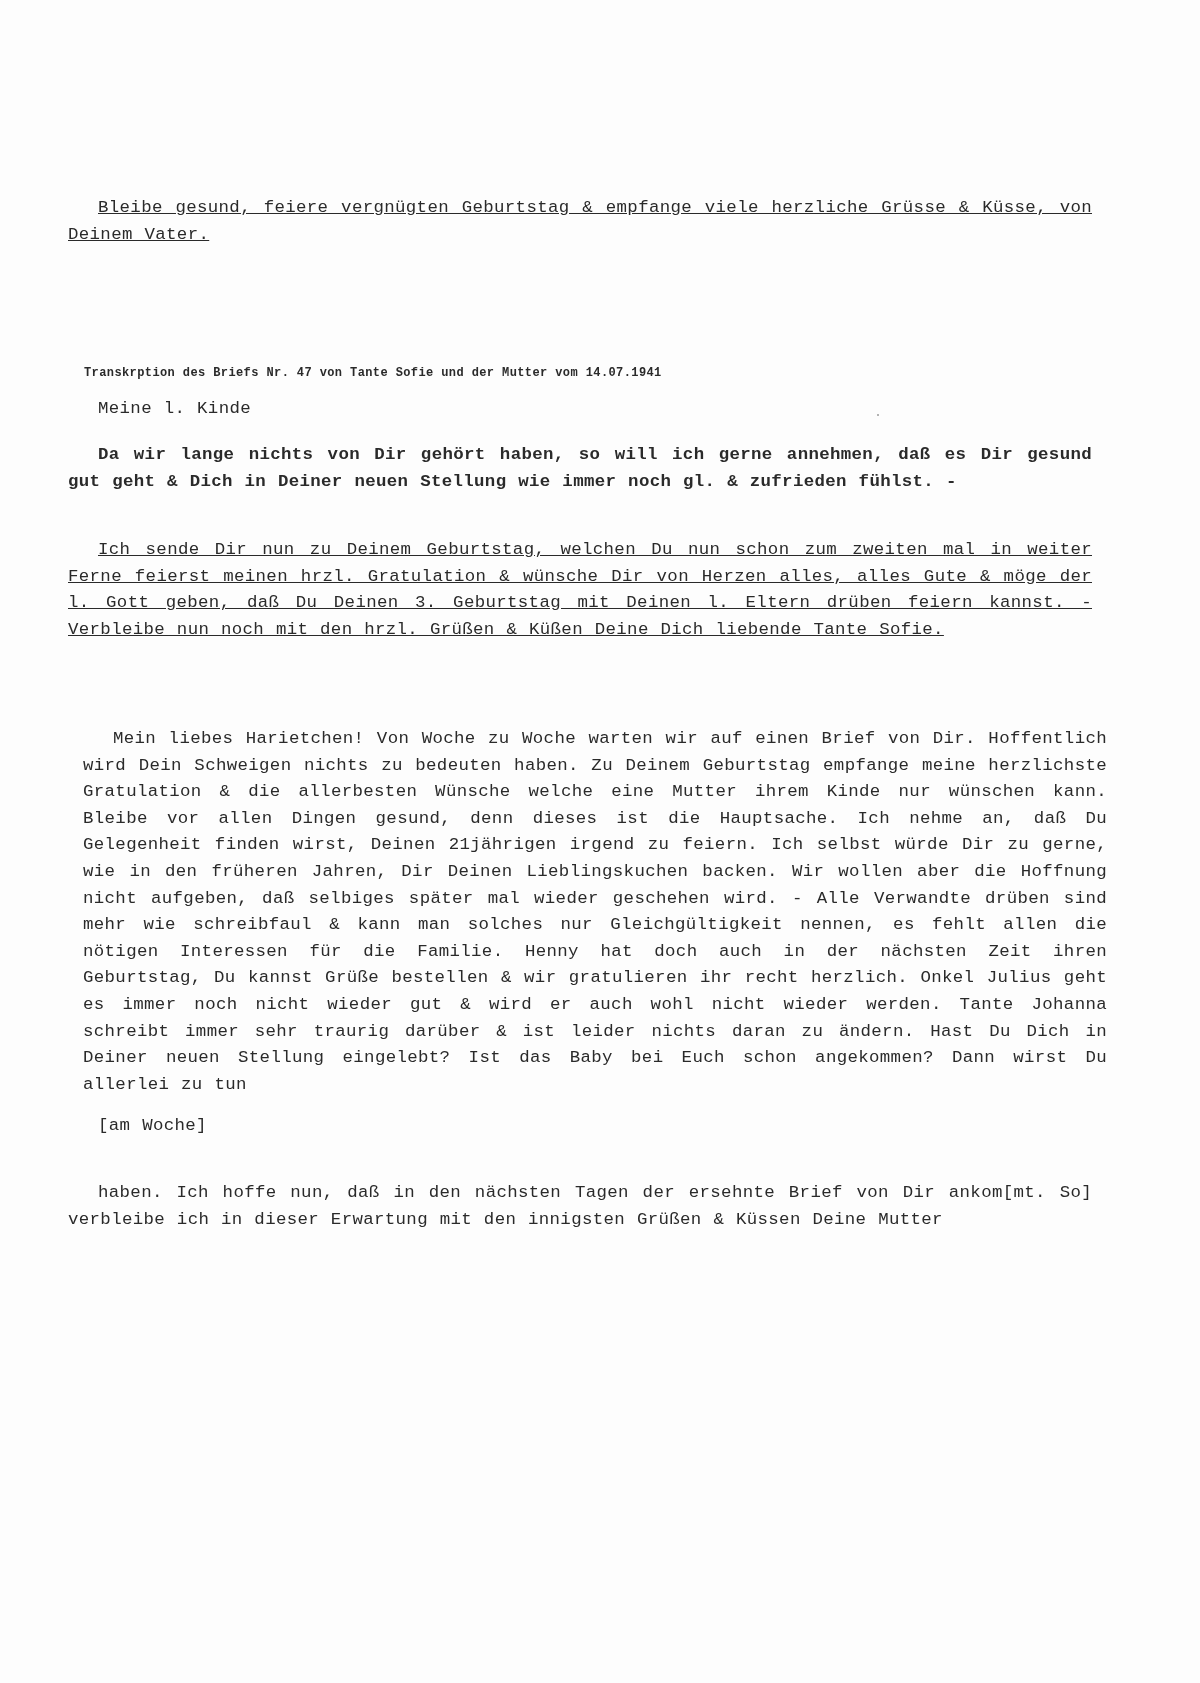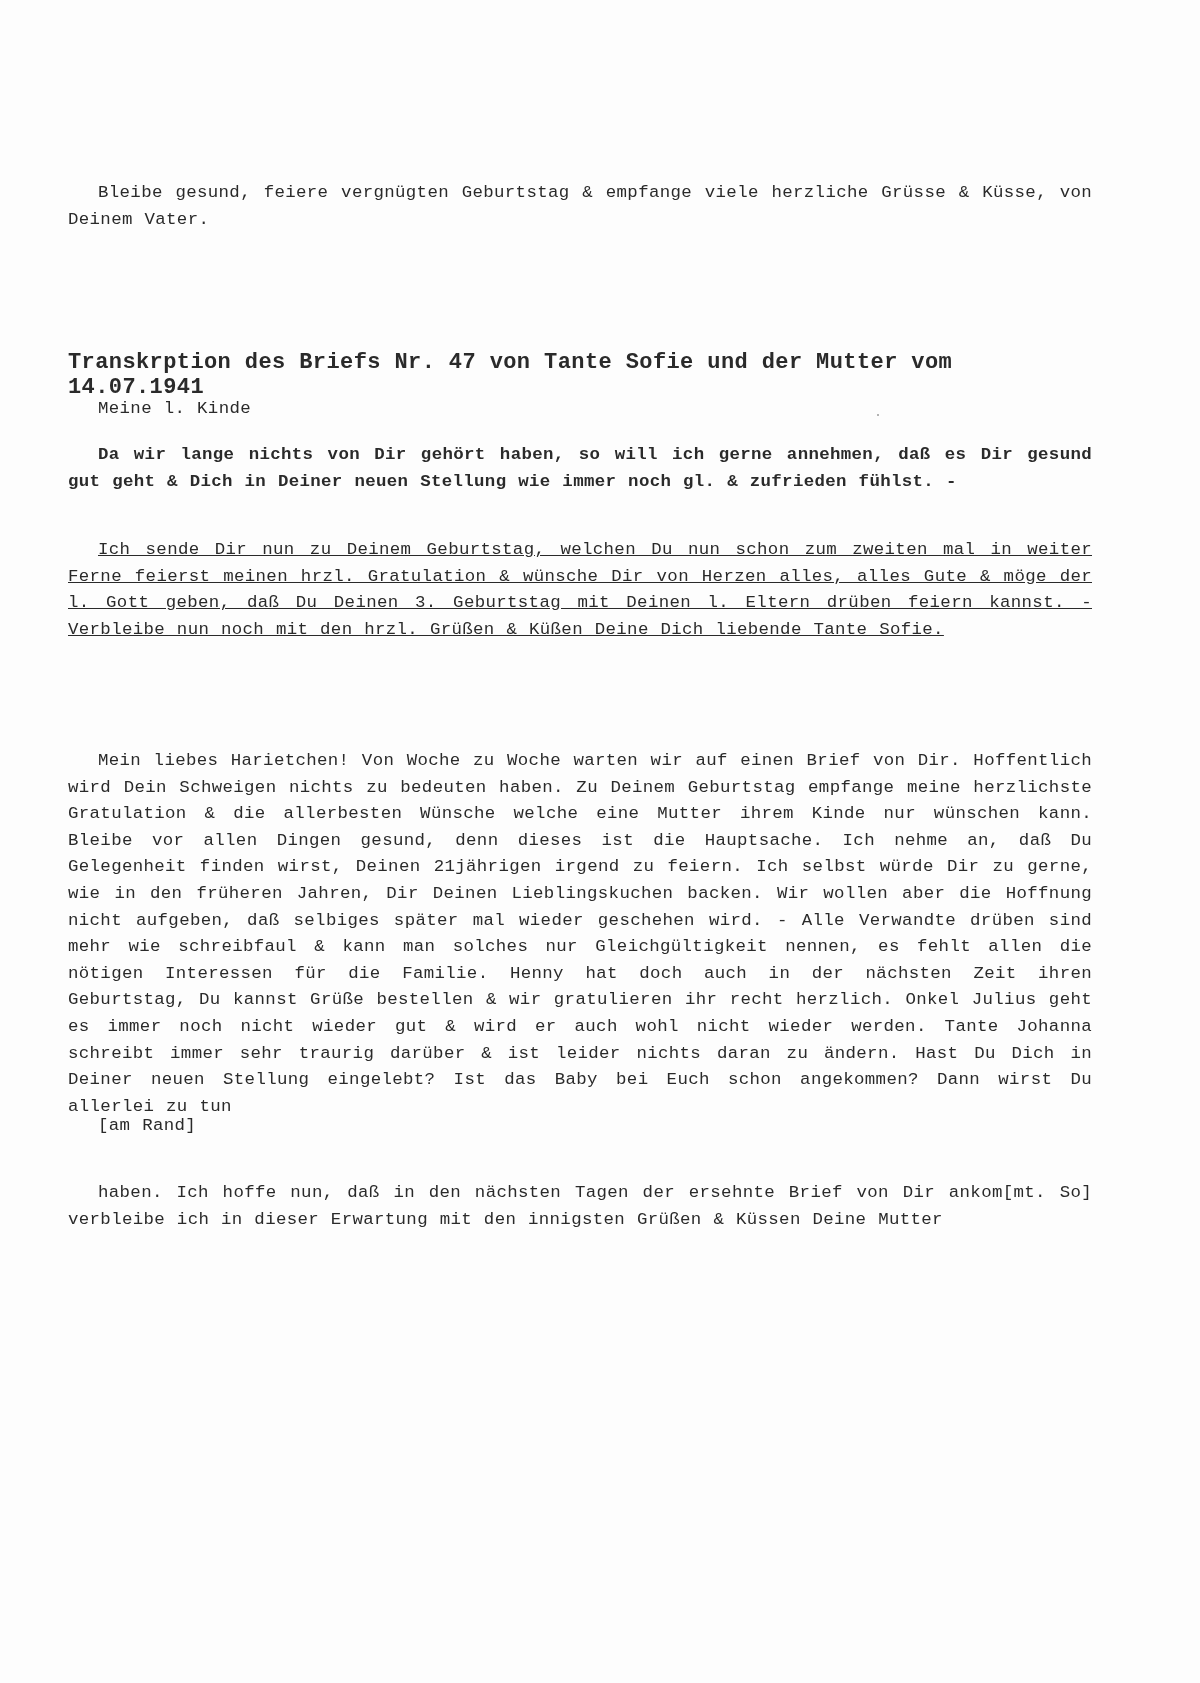--- a/index.html
+++ b/index.html
@@ -28,61 +28,61 @@
       text-indent: 30px;
       margin: 0;
       letter-spacing: 0.35px;
       word-spacing: 1px;
     }
     .heading {
       position: absolute;
       left: 0;
       font-family: "Liberation Mono", "DejaVu Sans Mono", monospace;
       font-weight: bold;
-      font-size: 22px;
+      font-size: 12px;
       letter-spacing: 0.4px;
-      margin: 0;
+      margin: 16px;
     }
     .block { position: absolute; left: 0; width: 1024px; }
     .speck {
       position: absolute;
       width: 2px; height: 2px;
       background: #9a9a9a;
       border-radius: 1px;
     }
   </style>
 </head>
 <body>
 
 <div class="page">
 
-  <div class="block" style="top:180px;">
+  <div class="block" style="top:195px;text-decoration:underline;">
     <p class="para">Bleibe gesund, feiere vergnügten Geburtstag &amp; empfange viele herzliche Grüsse &amp; Küsse, von Deinem Vater.</p>
   </div>
 
   <h2 class="heading" style="top:350px;">Transkrption des Briefs Nr. 47 von Tante Sofie und der Mutter vom 14.07.1941</h2>
   <div class="speck" style="left:809px; top:414px;"></div>
 
   <div class="block" style="top:396px;">
     <p class="para">Meine l. Kinde</p>
   </div>
 
   <div class="block" style="top:442px;font-weight:bold;">
     <p class="para">Da wir lange nichts von Dir gehört haben, so will ich gerne annehmen, daß es Dir gesund gut geht &amp; Dich in Deiner neuen Stellung wie immer noch gl. &amp; zufrieden fühlst. -</p>
   </div>
 
   <div class="block" style="top:537px;text-decoration:underline;">
     <p class="para">Ich sende Dir nun zu Deinem Geburtstag, welchen Du nun schon zum zweiten mal in weiter Ferne feierst meinen hrzl. Gratulation &amp; wünsche Dir von Herzen alles, alles Gute &amp; möge der l. Gott geben, daß Du Deinen 3. Geburtstag mit Deinen l. Eltern drüben feiern kannst. - Verbleibe nun noch mit den hrzl. Grüßen &amp; Küßen Deine Dich liebende Tante Sofie.</p>
   </div>
 
-  <div class="block" style="top:748px;">
+  <div class="block" style="top:726px;margin-left:15px;">
     <p class="para">Mein liebes Harietchen! Von Woche zu Woche warten wir auf einen Brief von Dir. Hoffentlich wird Dein Schweigen nichts zu bedeuten haben. Zu Deinem Geburtstag empfange meine herzlichste Gratulation &amp; die allerbesten Wünsche welche eine Mutter ihrem Kinde nur wünschen kann. Bleibe vor allen Dingen gesund, denn dieses ist die Hauptsache. Ich nehme an, daß Du Gelegenheit finden wirst, Deinen 21jährigen irgend zu feiern. Ich selbst würde Dir zu gerne, wie in den früheren Jahren, Dir Deinen Lieblingskuchen backen. Wir wollen aber die Hoffnung nicht aufgeben, daß selbiges später mal wieder geschehen wird. - Alle Verwandte drüben sind mehr wie schreibfaul &amp; kann man solches nur Gleichgültigkeit nennen, es fehlt allen die nötigen Interessen für die Familie. Henny hat doch auch in der nächsten Zeit ihren Geburtstag, Du kannst Grüße bestellen &amp; wir gratulieren ihr recht herzlich. Onkel Julius geht es immer noch nicht wieder gut &amp; wird er auch wohl nicht wieder werden. Tante Johanna schreibt immer sehr traurig darüber &amp; ist leider nichts daran zu ändern. Hast Du Dich in Deiner neuen Stellung eingelebt? Ist das Baby bei Euch schon angekommen? Dann wirst Du allerlei zu tun</p>
   </div>
 
   <div class="block" style="top:1113px;">
-    <p class="para">[am Rand]</p>
+    <p class="para">[am Woche]</p>
   </div>
 
   <div class="block" style="top:1180px;">
     <p class="para">haben. Ich hoffe nun, daß in den nächsten Tagen der ersehnte Brief von Dir ankom[mt. So] verbleibe ich in dieser Erwartung mit den innigsten Grüßen &amp; Küssen Deine Mutter</p>
   </div>
 
 </div>
 
 </body></html>

